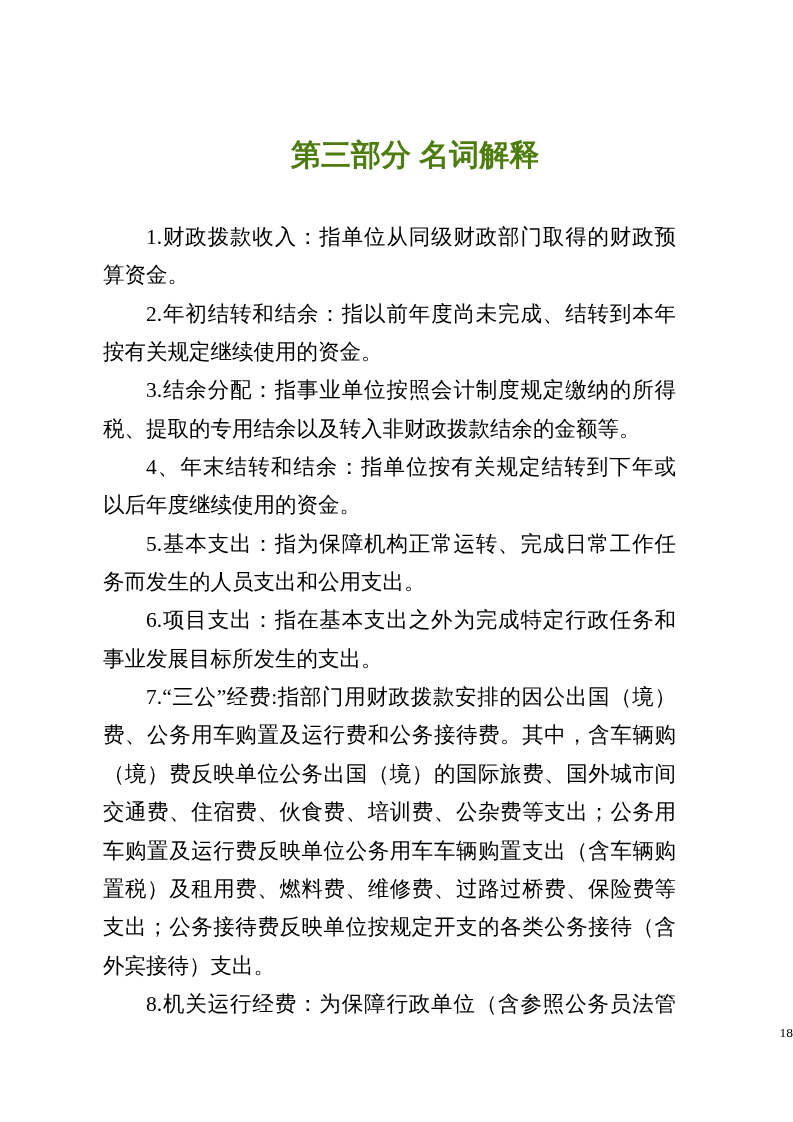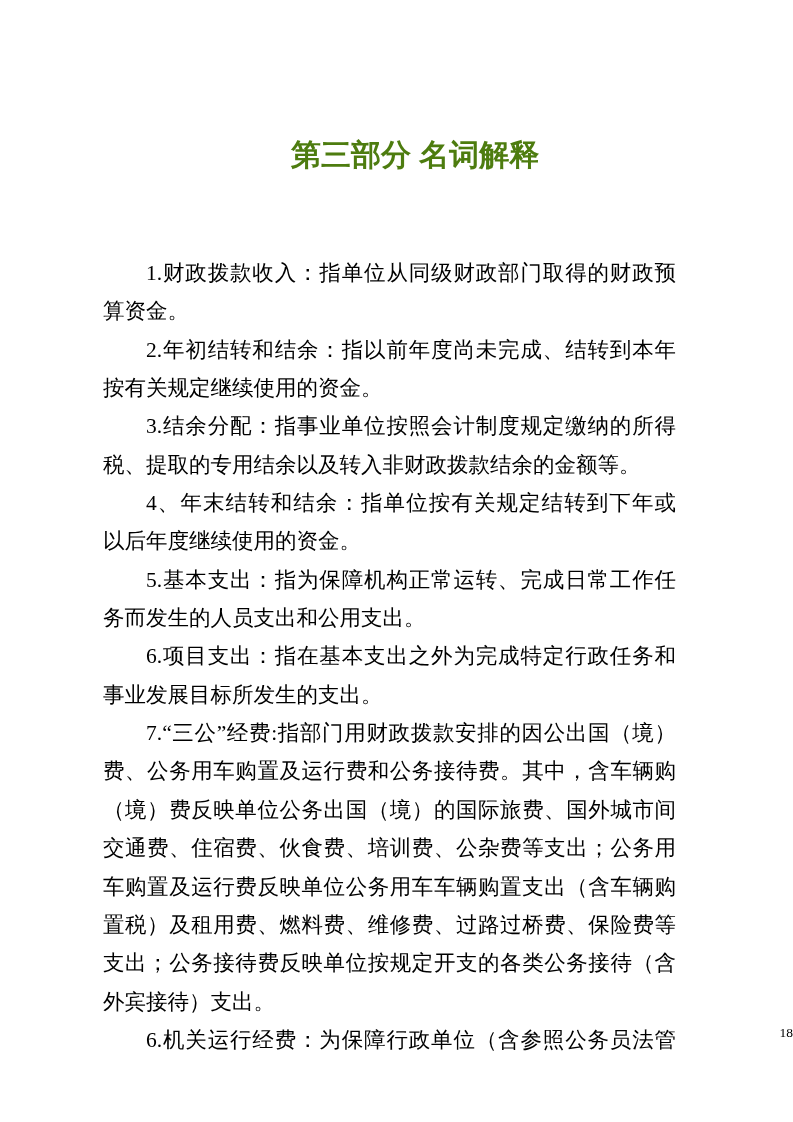--- a/index.html
+++ b/index.html
@@ -28,21 +28,20 @@
     color: #4d7c0f;
   }
   .body-text {
     position: absolute;
     left: 103px;
     top: 218px;
     width: 573px;
     font-family: "Liberation Serif", serif;
     font-size: 21.5px;
     color: #000000;
-    margin-top: 36px;
   }
   .line {
     height: 38.35px;
     line-height: 38.35px;
     text-align: justify;
     overflow: hidden;
   }
   .line.fill {
     text-align-last: justify;
   }
@@ -95,18 +94,18 @@
         <div class="line indent fill">7.“三公”经费:指部门用财政拨款安排的因公出国（境）</div>
         <div class="line fill">费、公务用车购置及运行费和公务接待费。其中，含车辆购</div>
         <div class="line fill">（境）费反映单位公务出国（境）的国际旅费、国外城市间</div>
         <div class="line fill">交通费、住宿费、伙食费、培训费、公杂费等支出；公务用</div>
         <div class="line fill">车购置及运行费反映单位公务用车车辆购置支出（含车辆购</div>
         <div class="line fill">置税）及租用费、燃料费、维修费、过路过桥费、保险费等</div>
         <div class="line fill">支出；公务接待费反映单位按规定开支的各类公务接待（含</div>
         <div class="line">外宾接待）支出。</div>
       </div>
       <div class="paragraph">
-        <div class="line indent fill">6.机关运行经费：为保障行政单位（含参照公务员法管</div>
+        <div class="line indent fill">8.机关运行经费：为保障行政单位（含参照公务员法管</div>
       </div>
     </div>
 
   <div class="page-number">18</div>
 </div>
 
 </body></html>

